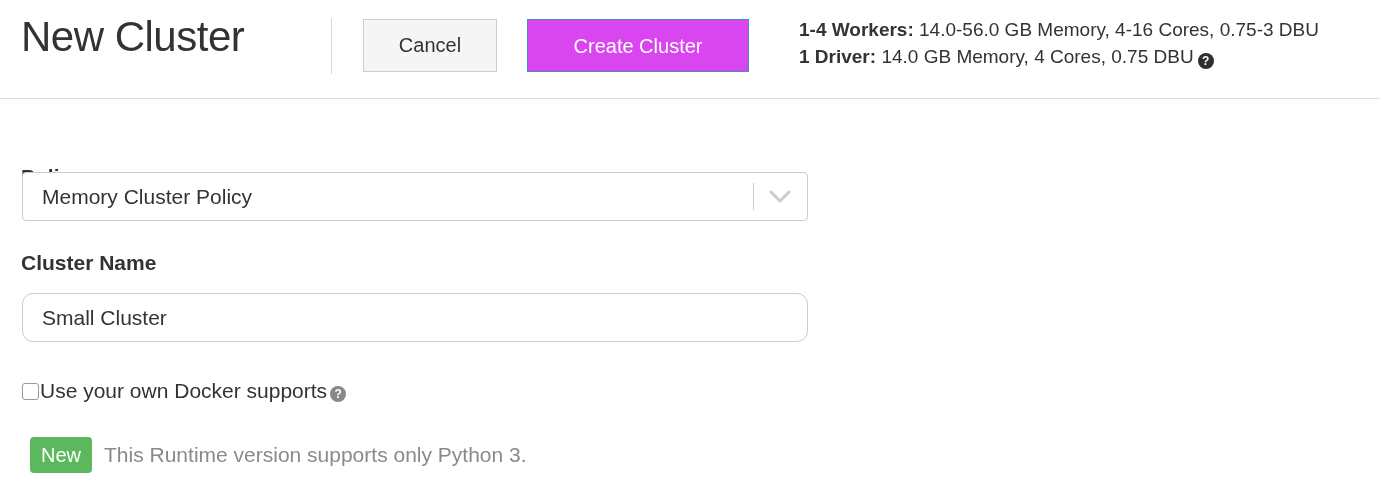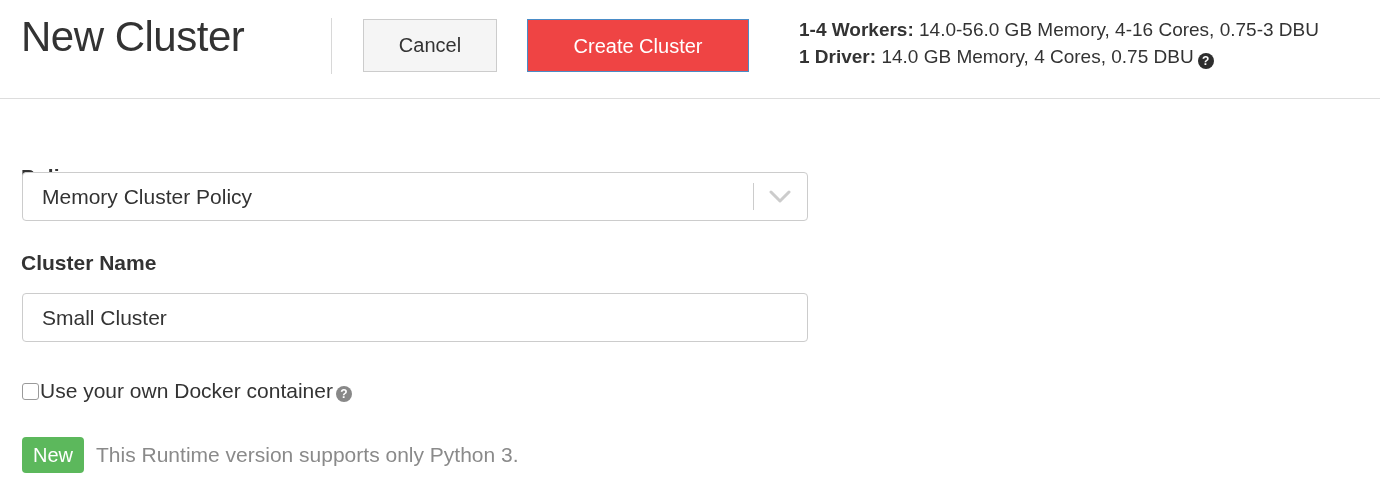--- a/index.html
+++ b/index.html
@@ -69,21 +69,21 @@
     background: #f5f5f5;
     border: 1px solid #cccccc;
     color: #333333;
   }
   .btn-create {
     left: 527px;
     top: 19px;
     width: 222px;
     height: 53px;
     line-height: 53px;
-    background: #ef4444;
+    background: #d946ef;
     border: 1px solid #4a8cc7;
     color: #ffffff;
   }
   .cluster-specs {
     position: absolute;
     left: 764px;
     top: 16px;
     font-size: 19px;
     color: #333333;
     line-height: 27px;
@@ -150,21 +150,21 @@
     position: absolute;
     left: 22px;
     width: 786px;
     height: 49px;
     box-sizing: border-box;
     background: #ffffff;
     border: 1px solid #cccccc;
     border-radius: 4px;
   }
   .select-policy { top: 73px; }
-  .input-cluster-name { top: 194px; }
+  .input-cluster-name { top: 194px; border-radius: 11px; }
 
   .control-text {
     position: absolute;
     left: 19px;
     top: 0;
     height: 47px;
     line-height: 47px;
     font-size: 21px;
     color: #333333;
     white-space: nowrap;
@@ -209,21 +209,21 @@
     display: inline-block;
     vertical-align: middle;
     font-size: 21px;
     color: #333333;
     line-height: 24px;
   }
 
   
   .note-row {
     position: absolute;
-    left: 13px;
+    left: 21px;
     top: 338px;
     height: 36px;
     white-space: nowrap;
     padding-left: 9px;
   }
   .badge-new {
     display: inline-block;
     vertical-align: middle;
     background: #5cb85c;
     color: #ffffff;
@@ -285,21 +285,21 @@
       </span>
     </div>
 
     <div class="field-label label-cluster-name">Cluster Name</div>
 
     <div class="control input-cluster-name">
       <span class="control-text" placeholder="Small Cluster">Small Cluster</span>
     </div>
 
     <div class="checkbox-row">
-      <span class="checkbox-box"></span><span class="checkbox-label">Use your own Docker container</span><span class="help-icon gray">?</span>
+      <span class="checkbox-box"></span><span class="checkbox-label">Use your own Docker supports</span><span class="help-icon gray">?</span>
     </div>
 
     <div class="note-row">
       <span class="badge-new">New</span><span class="note-text">This Runtime version supports only Python 3.</span>
     </div>
 
   </div>
 </div>
 
 </body></html>

